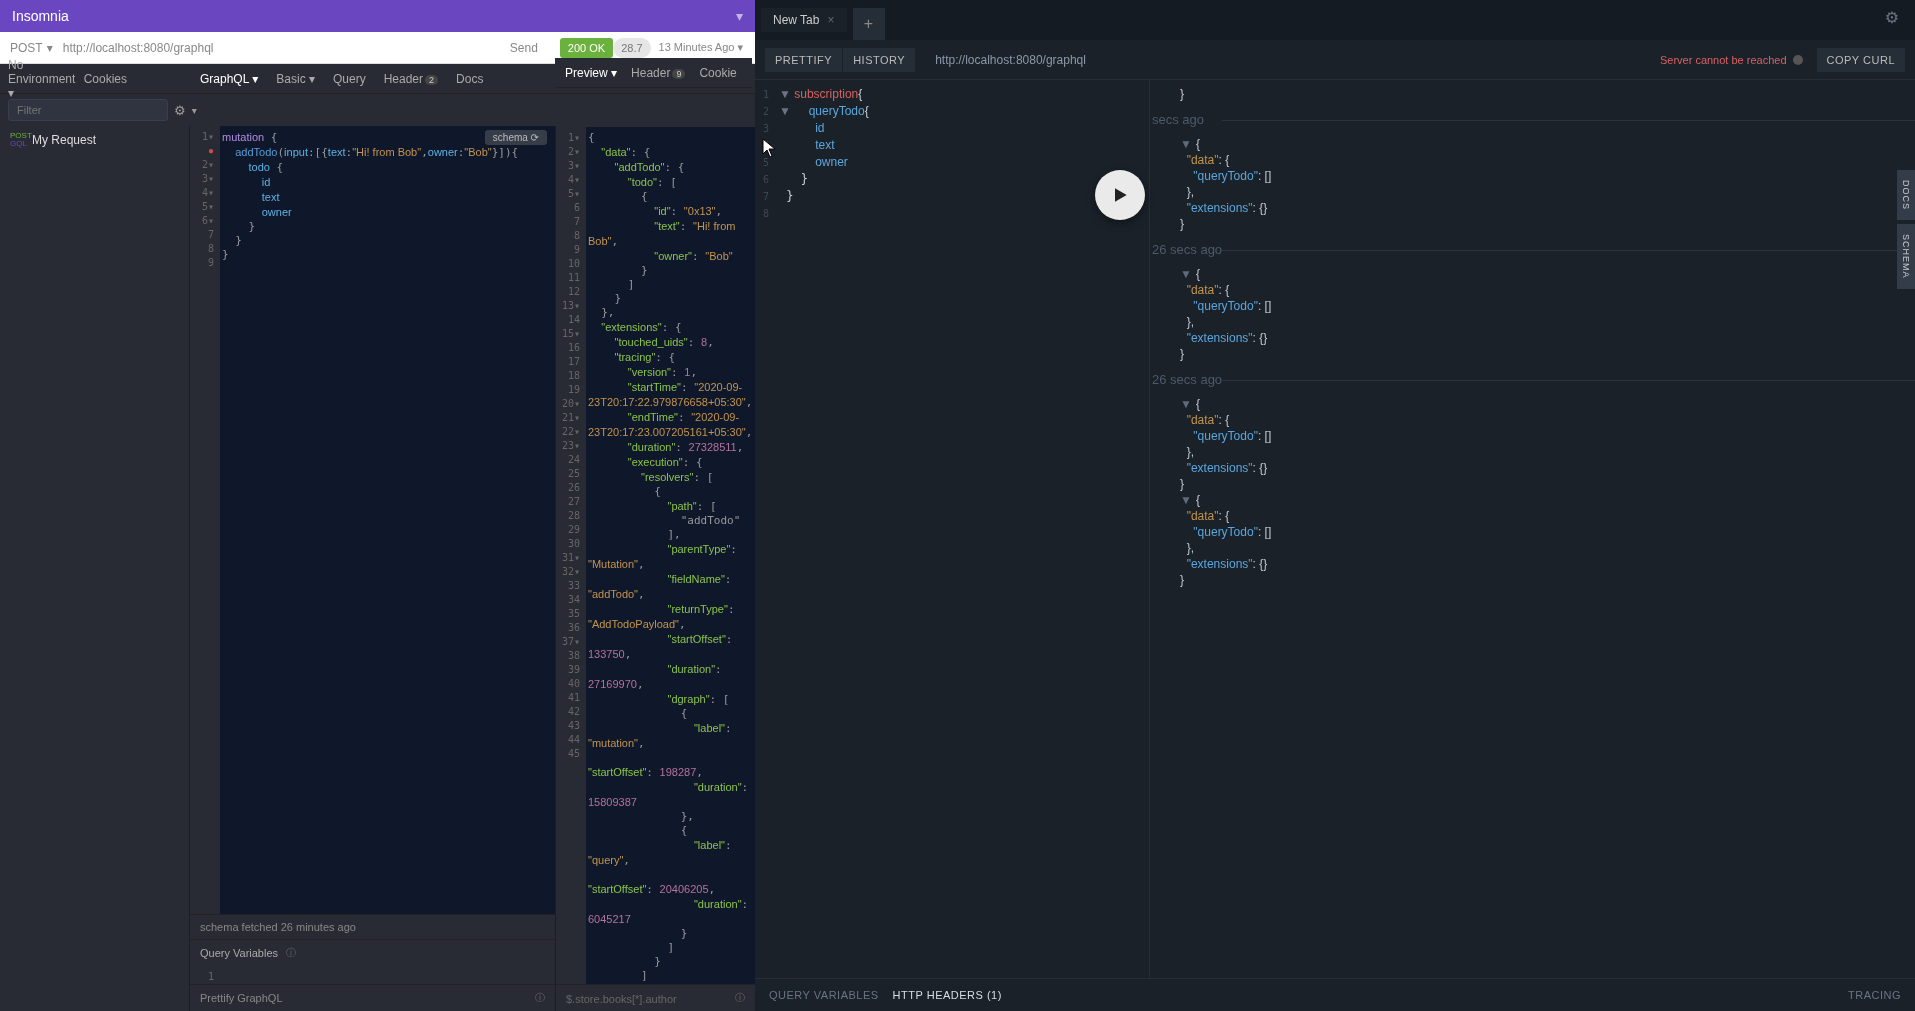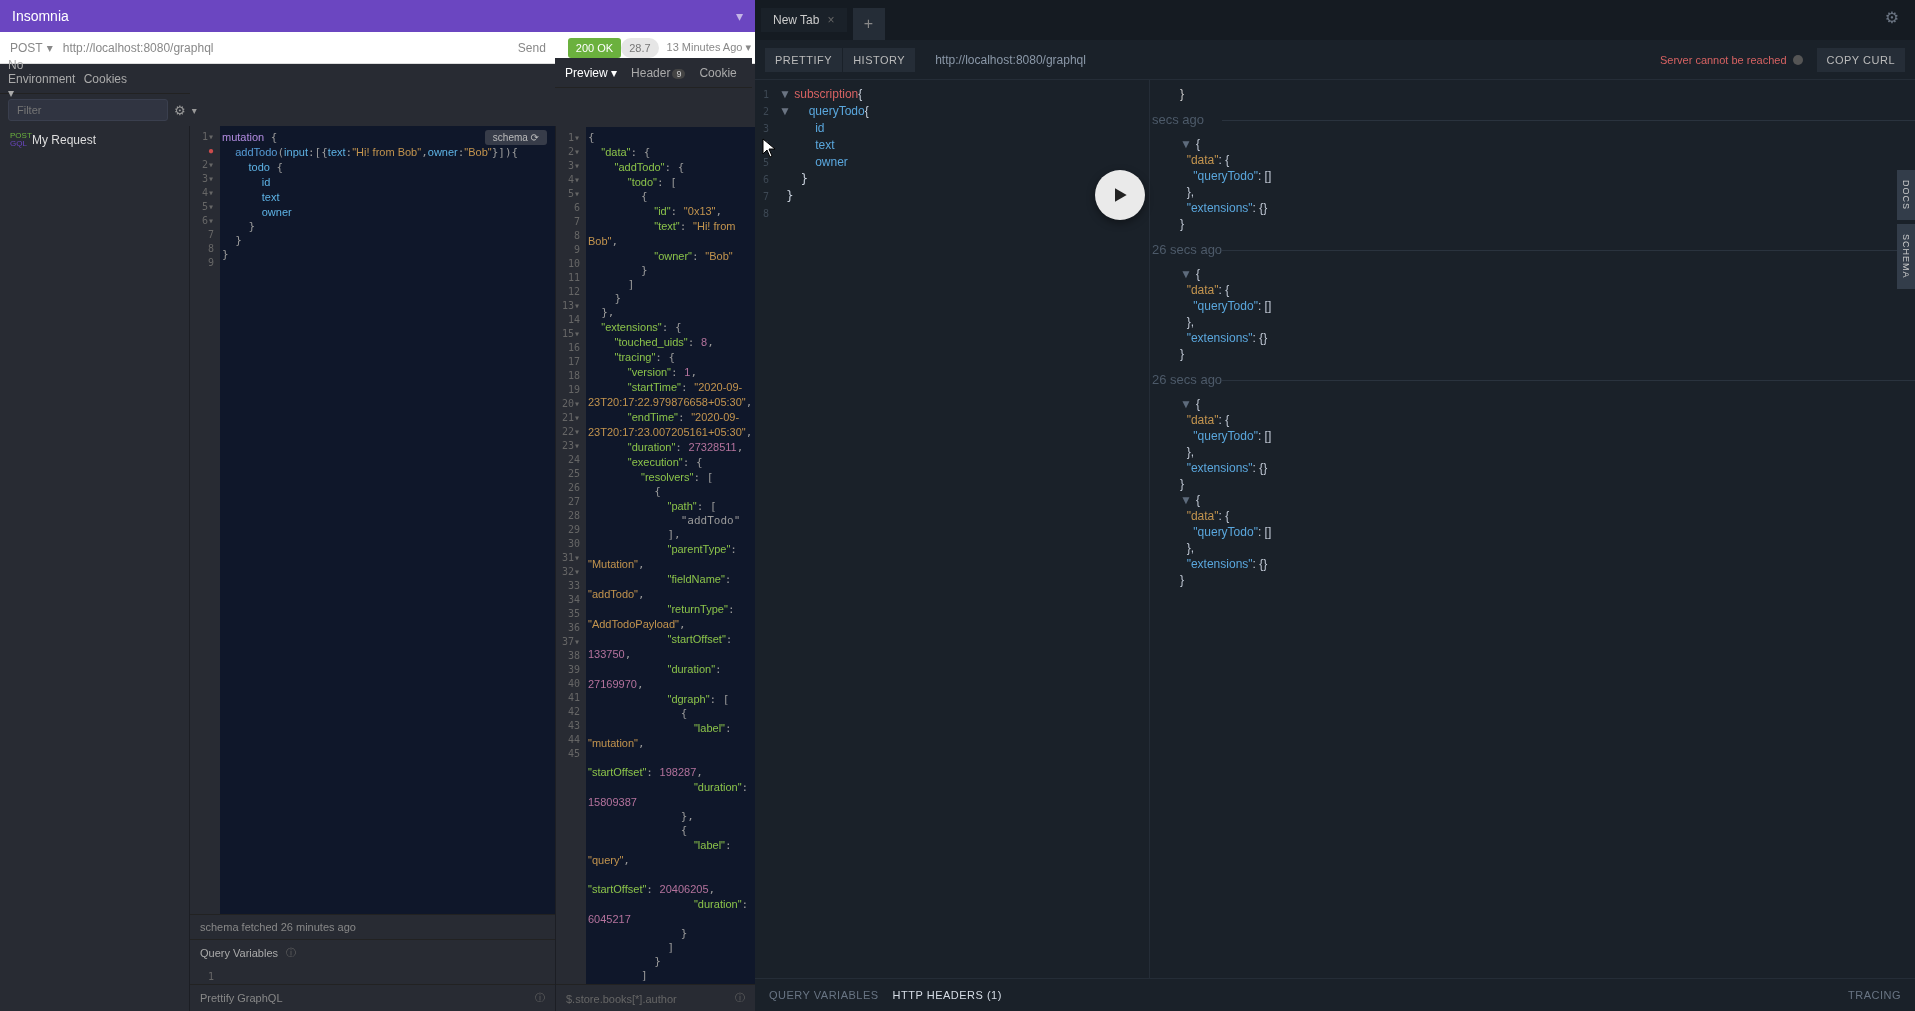--- a/index.html
+++ b/index.html
@@ -7,21 +7,21 @@
 .app{display:flex;width:100%;height:100%}
 .left-pane{display:flex;flex-direction:column;width:755px;height:100%}
 .title-bar{background:#6b46c1;height:32px;display:flex;align-items:center;padding:0 12px;color:white;font-size:14px}
 .title-bar .chev{margin-left:auto;opacity:.6}
 .req-bar{background:#fff;height:32px;display:flex;align-items:center;border-bottom:1px solid #ddd}
 .method{color:#888;font-size:12px;padding:0 10px;display:flex;align-items:center;gap:4px}
 .url-in{flex:1;border:none;font-size:12px;color:#888;outline:none}
 .send{color:#888;font-size:12px;padding:0 14px}
 .status-200{background:#6bb13e;color:#fff;font-size:11px;padding:4px 8px;border-radius:3px;margin-left:8px}
 .size-b{background:#e6e6e6;color:#777;font-size:11px;padding:4px 8px;border-radius:10px;}
-.time-ago{color:#888;font-size:11px;margin-left:8px;margin-right:4px}
+.time-ago{color:#888;font-size:11px;margin-left:8px;margin-right:12px}
 .env-bar{background:#282b33;height:30px;display:flex;align-items:center;padding:0 8px;font-size:12px;color:#aaa;border-bottom:1px solid #222}
 .env-bar .cookies{margin-left:auto;margin-right:55px}
 .filter-row{background:#282b33;height:32px;display:flex;align-items:center;padding:4px 8px;gap:6px}
 .filter-in{flex:1;background:#303441;border:1px solid #3a3f4e;border-radius:3px;font-size:11px;color:#aaa;padding:4px 8px;height:22px}
 .gear{color:#999;font-size:13px}
 .sidebar{width:190px;background:#282b33;border-right:1px solid #1c1e24}
 .req-item{display:flex;align-items:center;padding:6px 10px;font-size:12px;color:#ddd}
 .req-badge{font-size:8px;color:#888;line-height:8px;width:22px}
 .req-badge .p{color:#6bb13e}
 .req-badge .g{color:#6b46c1}
@@ -111,20 +111,27 @@
           <span><span>No Environment</span> ▾</span>
           <span class="cookies">Cookies</span>
         </div>
         <div class="filter-row">
           <input class="filter-in" placeholder="Filter" style="">
           <span class="gear">⚙</span>
             <span class="gear" style="font-size:10px">▾</span>
         </div>
       </div>
       <div class="top-r">
+        <div class="tabs-row">
+          <span class="tab-active"><span>GraphQL</span> ▾</span>
+          <span><span>Basic</span> ▾</span>
+          <span>Query</span>
+          <span><span>Header</span><span class="tab-badge">2</span></span>
+          <span>Docs</span>
+        </div>
         <div class="resp-tabs" style="position:absolute;left:555px;width:197px;top:58px">
           <span class="tab-active"><span>Preview</span> ▾</span>
           <span><span>Header</span><span class="tab-badge">9</span></span>
           <span>Cookie</span>
         </div>
       </div>
     </div>
     <div class="main-row">
       <div class="sidebar">
         <div class="req-item">

